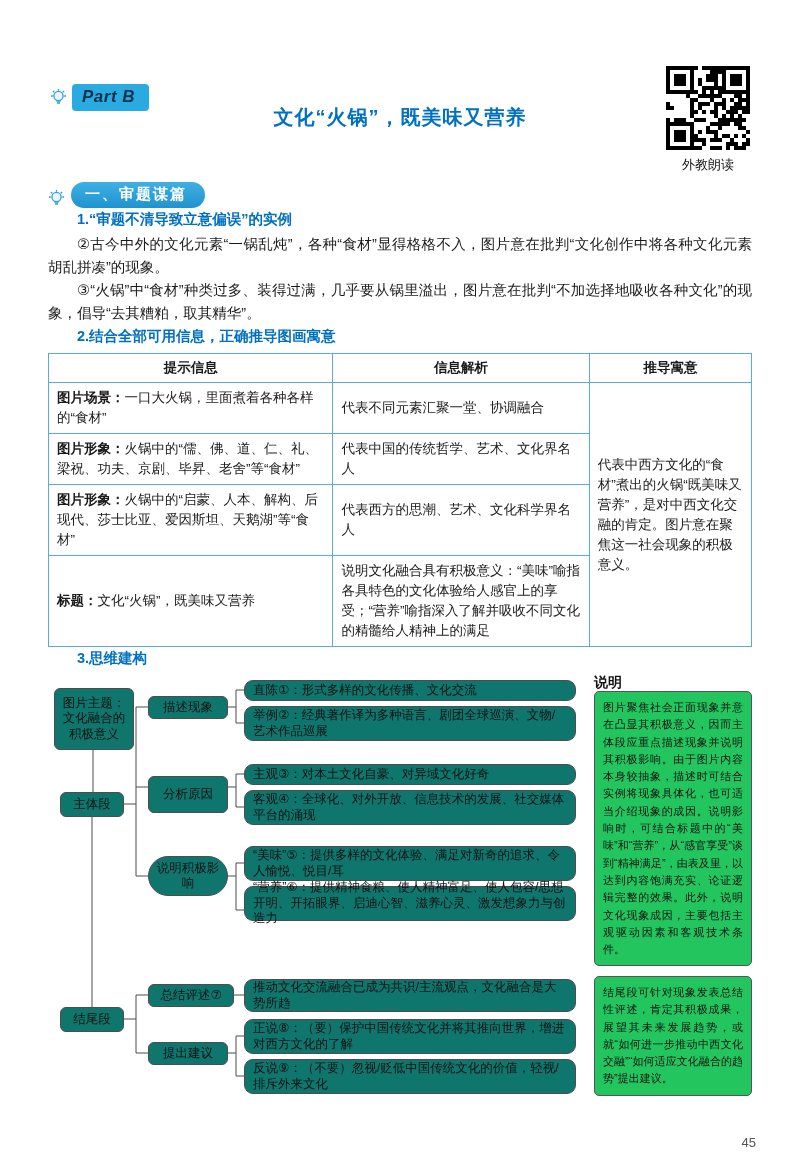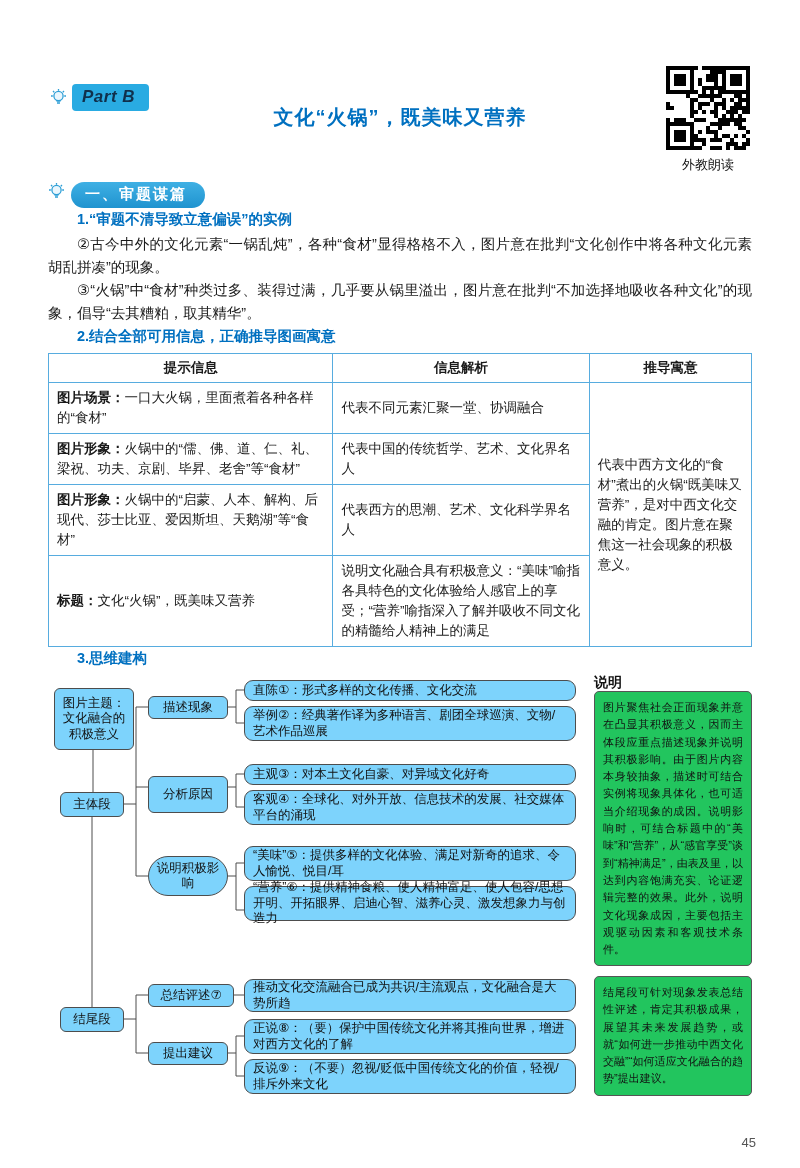--- a/index.html
+++ b/index.html
@@ -21,21 +21,21 @@
     color:#0070c0; font-size:20px; font-weight:bold; letter-spacing:1px;
   }
   .qr-block { position:absolute; right:46px; top:66px; width:92px; text-align:center; }
   .qr { width:84px; height:84px; margin:0 auto; display:grid;
         grid-template-columns:repeat(21,4px); grid-auto-rows:4px; background:#fff; }
   .qr .m { background:#000; }
   .qr-caption { margin-top:6px; font-size:13px; color:#111; }
 
   
   .content { position:absolute; left:48px; right:48px; top:182px; }
-  .section-bar { display:flex; align-items:flex-start; gap:6px; }
+  .section-bar { display:flex; align-items:flex-end; gap:6px; }
   .section-pill {
     background:linear-gradient(#3fb0e4,#1f93cf); color:#fff; font-weight:bold;
     font-size:15px; padding:3px 18px 4px 14px; border-radius:13px; letter-spacing:2px;
   }
   .sub-head { color:#0070c0; font-weight:bold; font-size:14.5px; margin:2px 0 4px 29px; }
   .para { font-size:14.5px; line-height:23px; text-align:justify; text-indent:2em; color:#1a1a1a; }
 
   
   table.info { width:100%; border-collapse:collapse; margin-top:7px;
                border:1.5px solid #57acdf; }
@@ -44,21 +44,21 @@
     padding:5px 8px; vertical-align:middle; text-align:left; color:#1a1a1a;
   }
   table.info th { text-align:center; font-weight:bold; padding:4px 6px; }
   .cell-label { font-weight:bold; }
   td.concl { width:162px; line-height:21px; text-align:justify; }
 
   
   .flow-wrap { position:relative; margin-top:6px; height:442px; }
   .flow-svg { position:absolute; left:0; top:0; pointer-events:none; }
   .fc {
-    position:absolute; border:1px solid #4d4d4d; border-radius:6px; background:#7dd3fc;
+    position:absolute; border:1px solid #4d4d4d; border-radius:6px; background:#0f766e;
     font-size:12.5px; line-height:15.5px; padding:2px 5px;
     display:flex; align-items:center; justify-content:center; text-align:center; color:#111;
   }
   .fc.right { border-radius:9px; justify-content:flex-start; text-align:left; padding:2px 8px; }
   .b-theme   { left:6px;   top:14px;  width:80px;  height:62px; }
   .b-body    { left:12px;  top:118px; width:64px;  height:25px; }
   .b-end     { left:12px;  top:333px; width:64px;  height:25px; }
   .b-describe{ left:100px; top:22px;  width:80px;  height:23px; }
   .b-analyze { left:100px; top:102px; width:80px;  height:37px;font-family:Liberation Serif, serif; }
   .b-impact  { left:100px; top:182px; width:80px;  height:40px;border-radius:20px; }

